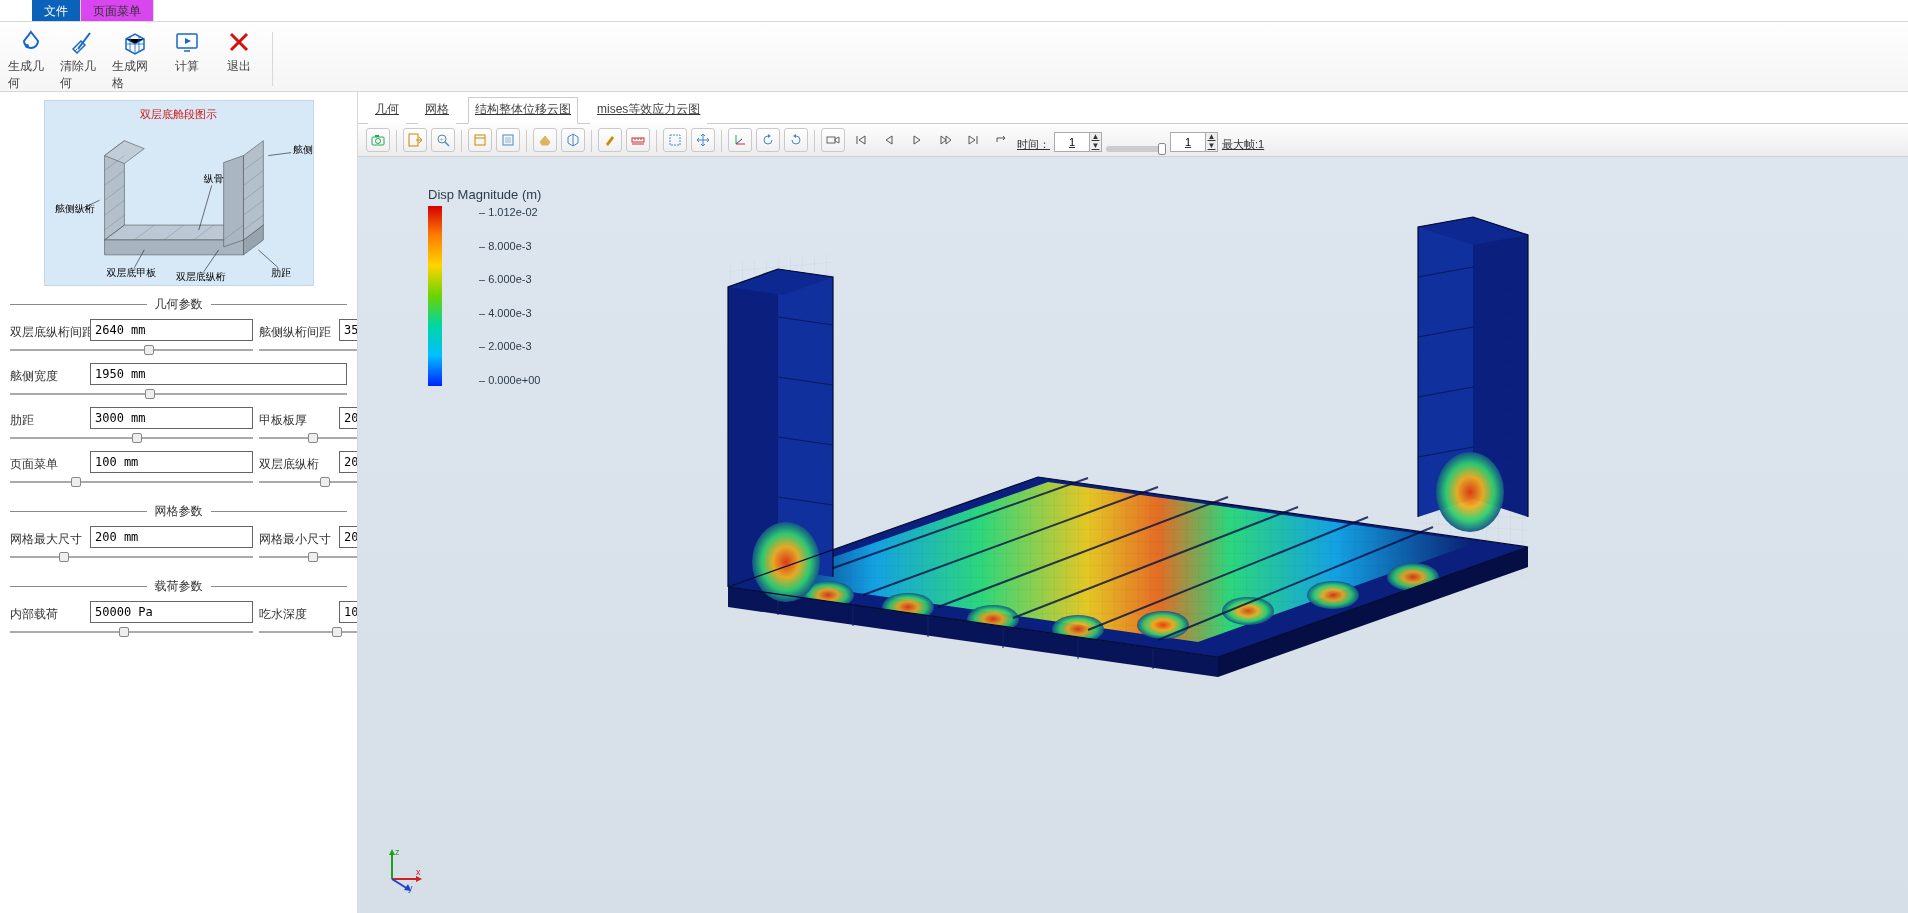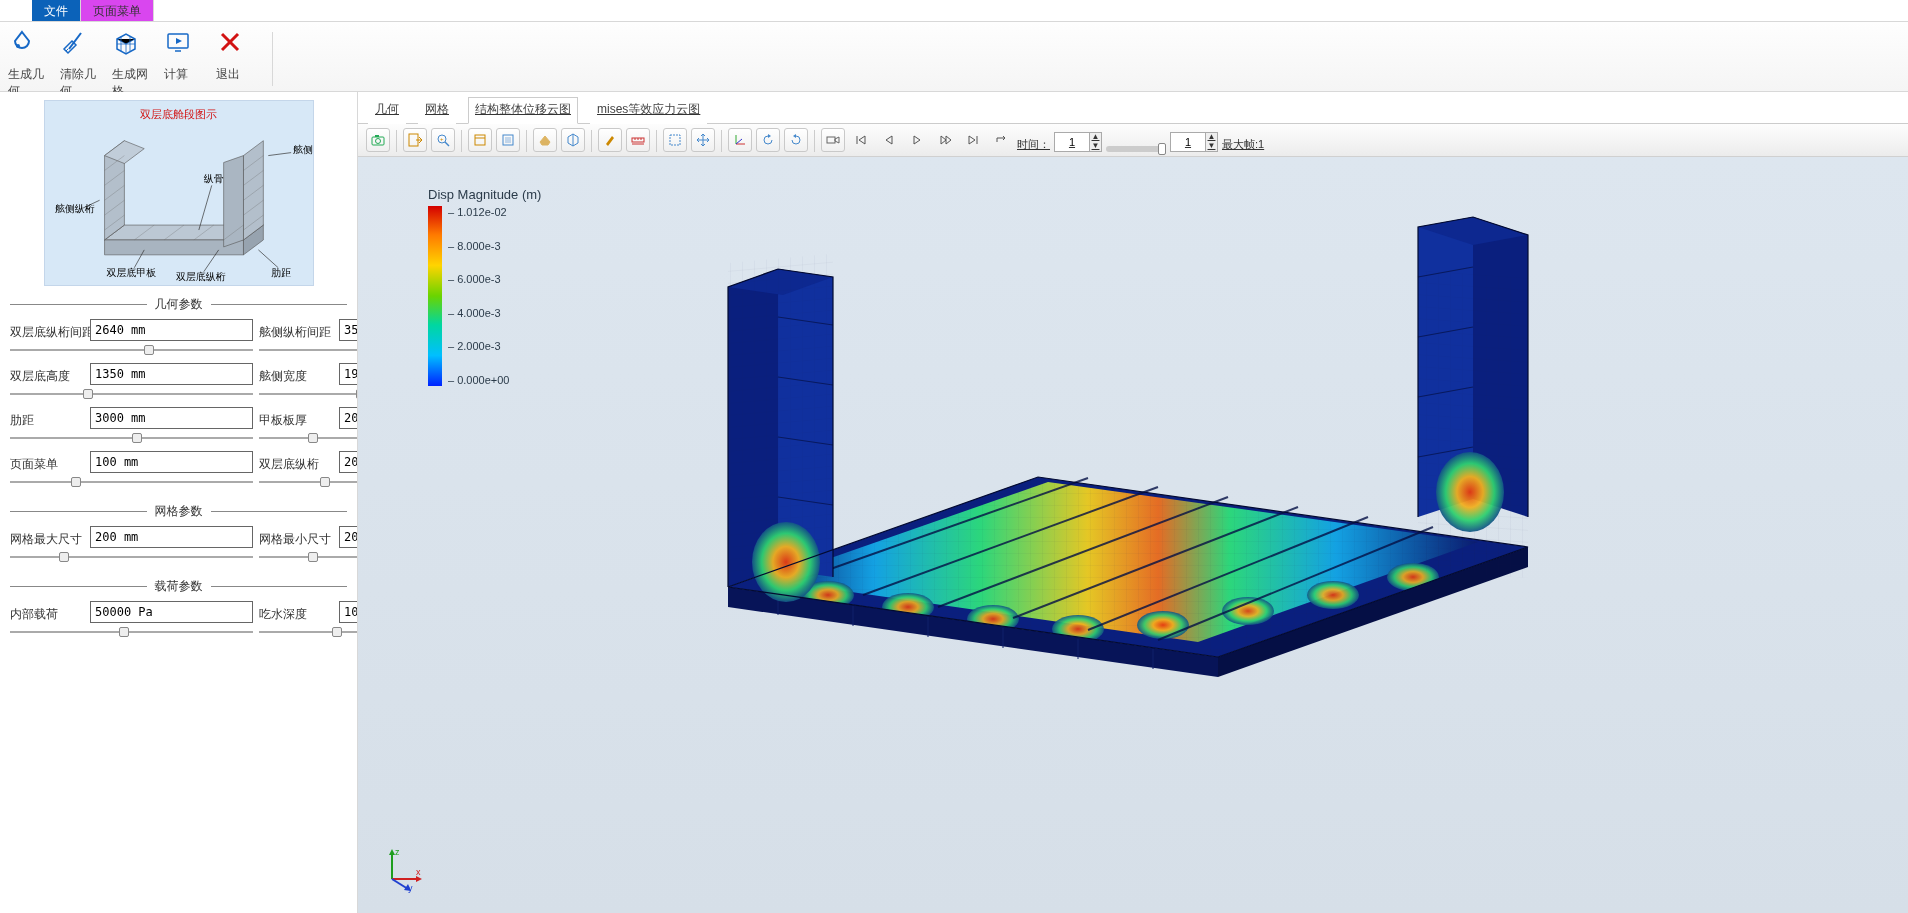--- a/index.html
+++ b/index.html
@@ -6,21 +6,21 @@
   html, body { width: 100%; height: 100%; background: #fff; font-size: 12px; color: #333; }
   .app { width: 1908px; height: 913px; position: relative; background:#fff; overflow:hidden; }
 
   
   .top-tabs { display:flex; height:22px; border-bottom:1px solid #d8d8d8;padding-left:32px; }
   .top-tab { padding:3px 12px; font-size:12px; cursor:pointer; background:#d946ef; border-right:1px solid #d8d8d8; }
   .top-tab.active { background:#0b62b9; color:#fff; }
 
   
   .ribbon { height:70px; display:flex; align-items:flex-start; gap:6px; padding:6px 8px; background:linear-gradient(#fefefe,#f5f5f5); border-bottom:1px solid #d8d8d8; }
-  .ribbon-btn { width:46px; display:flex; flex-direction:column; gap:10px; cursor:pointer; }
+  .ribbon-btn { width:46px; display:flex; flex-direction:column; align-items:center; gap:2px; cursor:pointer; }
   .ribbon-btn .icon { width:28px; height:28px; display:flex; align-items:center; justify-content:center; }
   .ribbon-btn .label { font-size:12px; color:#444; }
   .ribbon-sep { width:1px; height:54px; background:#d8d8d8; margin:4px 4px 0; }
 
   
   .main { display:flex; height:calc(100% - 92px); }
   .sidebar { width:358px; border-right:1px solid #d8d8d8; padding:8px 10px; background:#fff; overflow:auto; }
   .viewer { flex:1; display:flex; flex-direction:column; background:#fff;text-decoration:underline; }
 
   
@@ -58,21 +58,21 @@
   .spin .arrows div { width:12px; height:9px; font-size:8px; line-height:8px; text-align:center; background:#eee; border-left:1px solid #aaa; cursor:pointer; }
   .mini-slider { width:60px; height:6px; background:#ccc; position:relative; border-radius:3px; }
   .mini-slider .mthumb { position:absolute; top:-3px; width:8px; height:12px; background:#fff; border:1px solid #888; border-radius:2px; }
   .tlabel { font-size:11px; color:#333; white-space:nowrap; }
 
   
   .canvas { flex:1; position:relative; background:linear-gradient(#dde6ef,#d6dfe8); overflow:hidden; }
   .triad { position:absolute; left:20px; bottom:20px; }
   .legend { position:absolute; left:70px; top:30px; }
   .legend-title { font-size:13px; color:#2b3b4a; margin-bottom:4px; }
-  .legend-body { display:flex; }
+  .legend-body { display:flex;gap:31px; }
   .legend-bar { width:14px; height:180px; background:linear-gradient(to bottom, #d40000 0%, #ff7a00 16%, #ffd400 33%, #6ad400 50%, #00d7a0 66%, #00bfff 83%, #0022ff 100%); }
   .legend-ticks { display:flex; flex-direction:column; justify-content:space-between; height:180px; margin-left:6px; }
   .legend-ticks span { font-size:11px; color:#2b3b4a; white-space:nowrap; }
   .legend-ticks span::before { content:"– "; }
 
   .model { position:absolute; left:300px; top:60px; }
 
   svg { overflow:visible; }
 </style>
 </head>
@@ -214,30 +214,20 @@
               <input value="3500 mm" style="">
             </div>
             <div class="slider-track">
               <div class="rail"></div>
             </div>
           </div>
       </div>
       <div class="row">
         <div class="field">
             <div class="field-top">
-              <label>双层底高度</label>
-              <input value="1350 mm" style="">
-            </div>
-            <div class="slider-track">
-              <div class="rail"></div>
-              <div class="thumb" style="left:30%"></div>
-            </div>
-          </div>
-        <div class="field">
-            <div class="field-top">
               <label>舷侧宽度</label>
               <input value="1950 mm" style="">
             </div>
             <div class="slider-track">
               <div class="rail"></div>
               <div class="thumb" style="left:40%"></div>
             </div>
           </div>
       </div>
       <div class="row">

